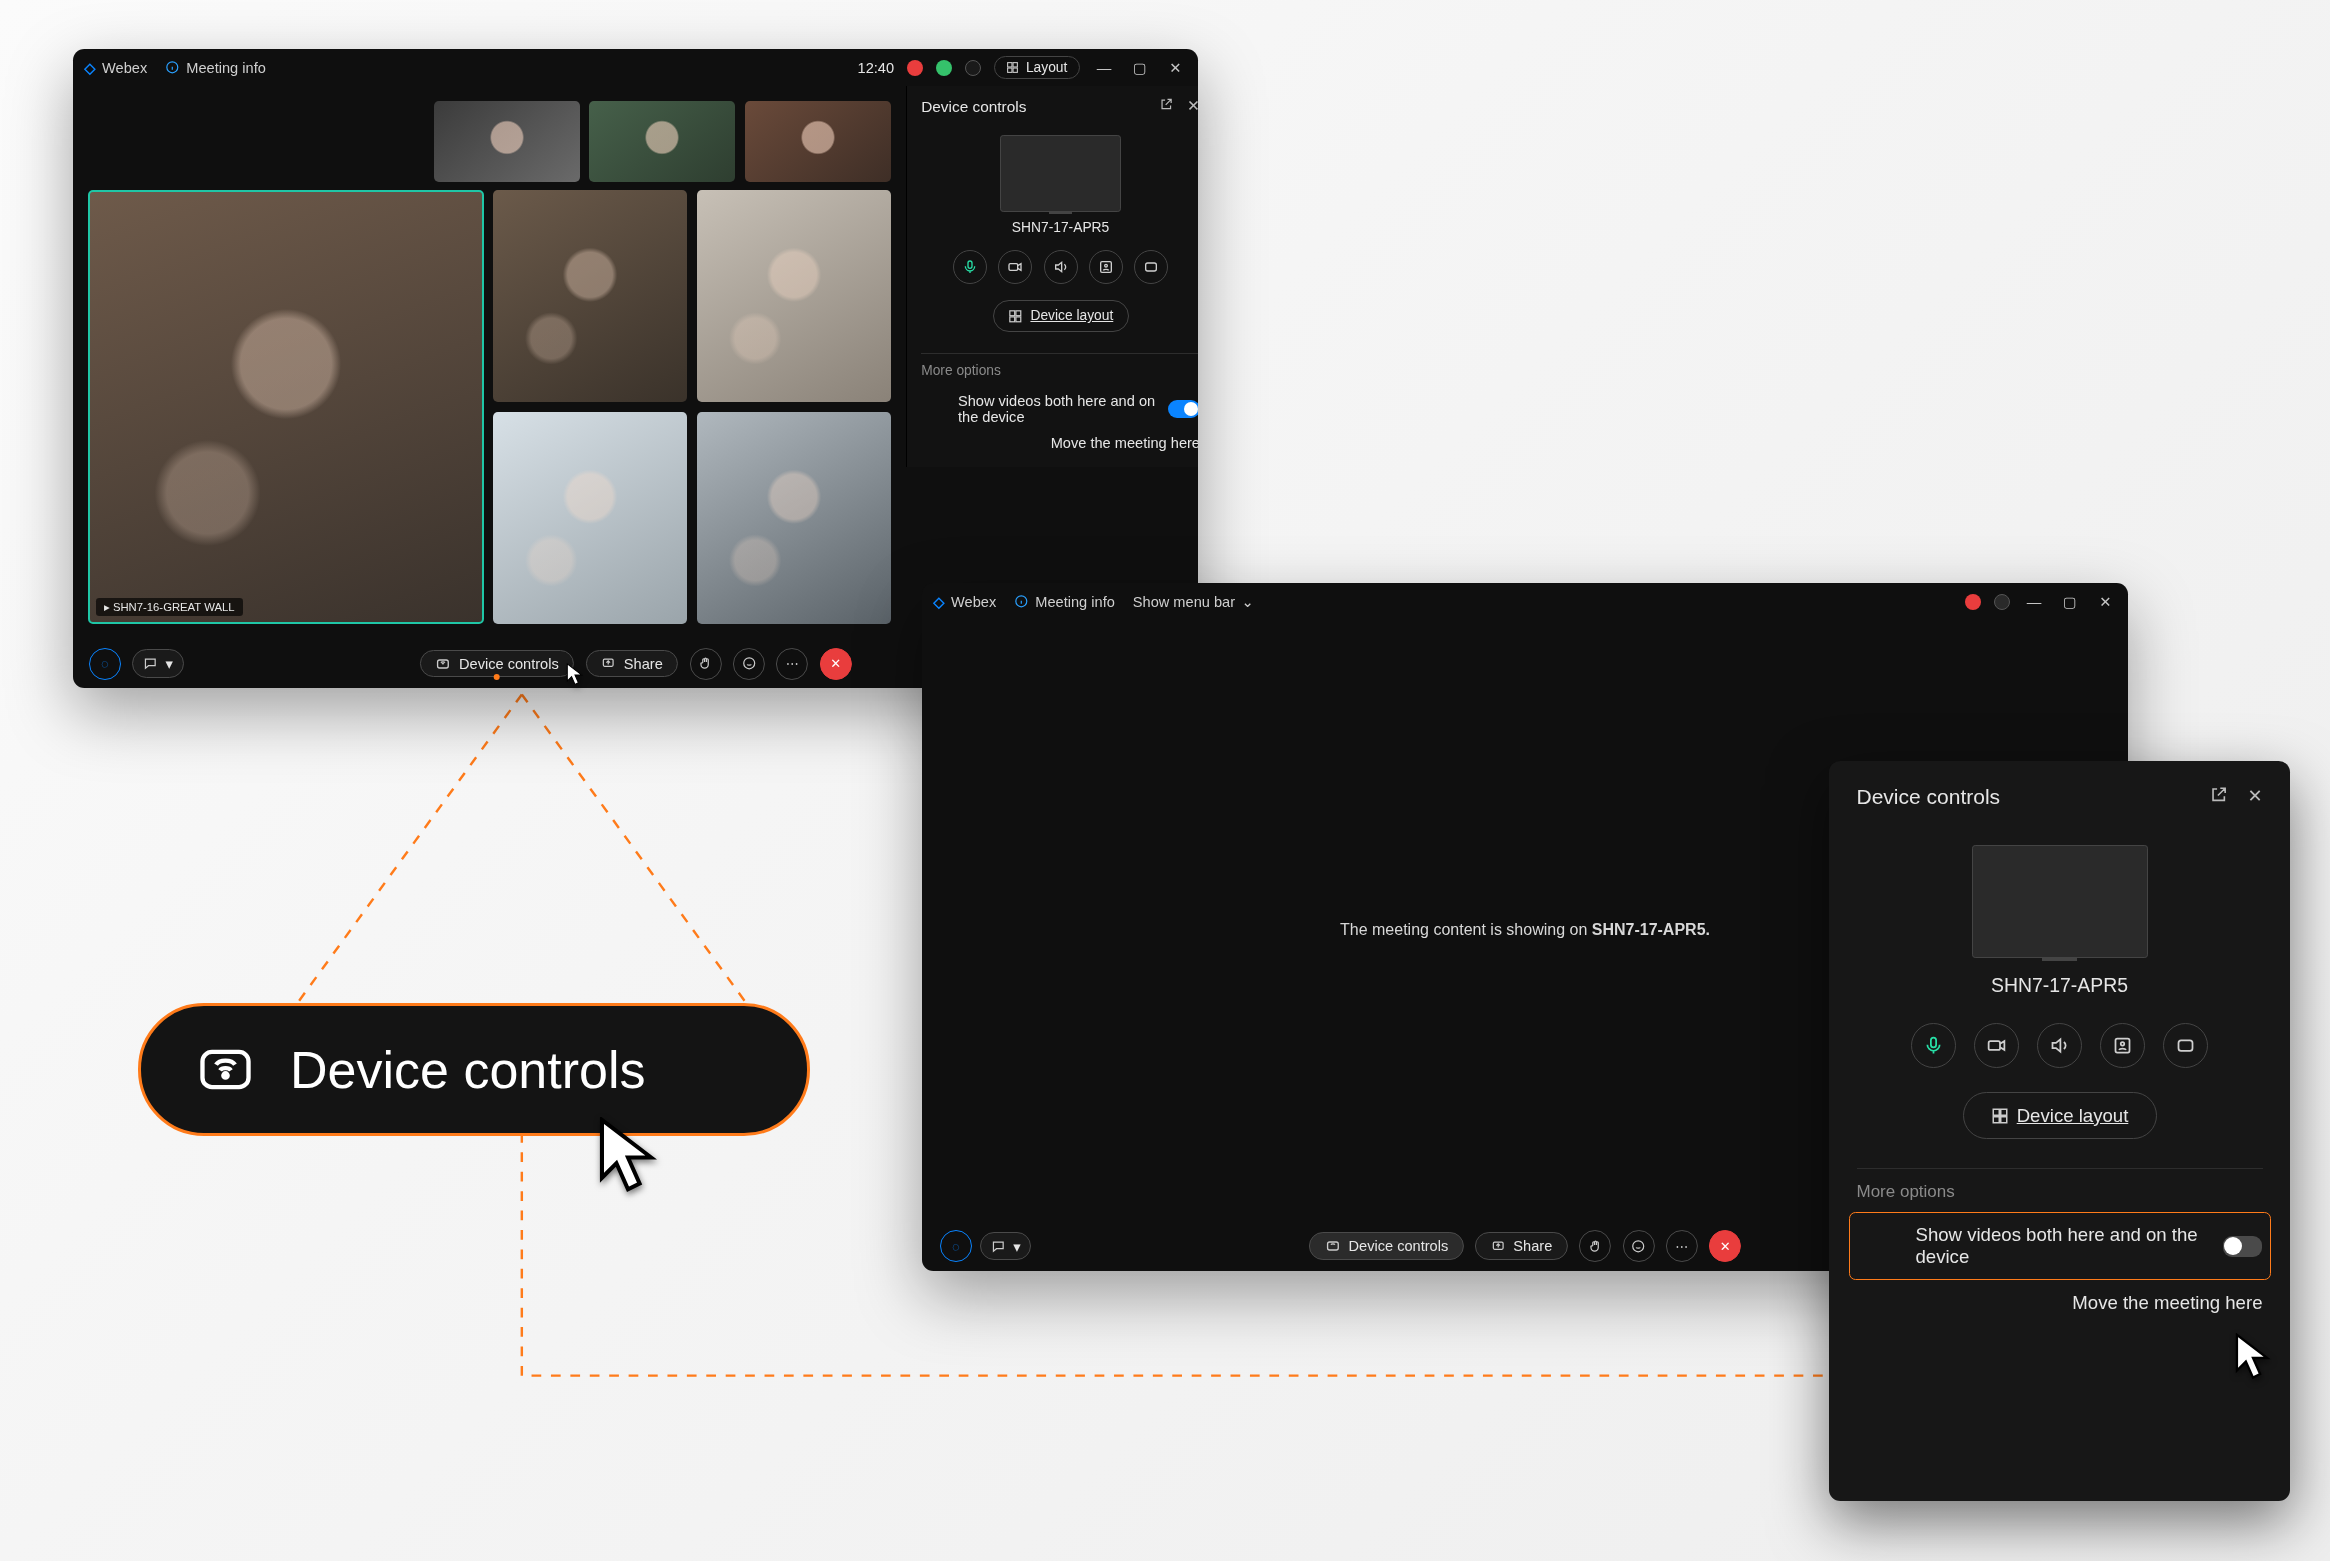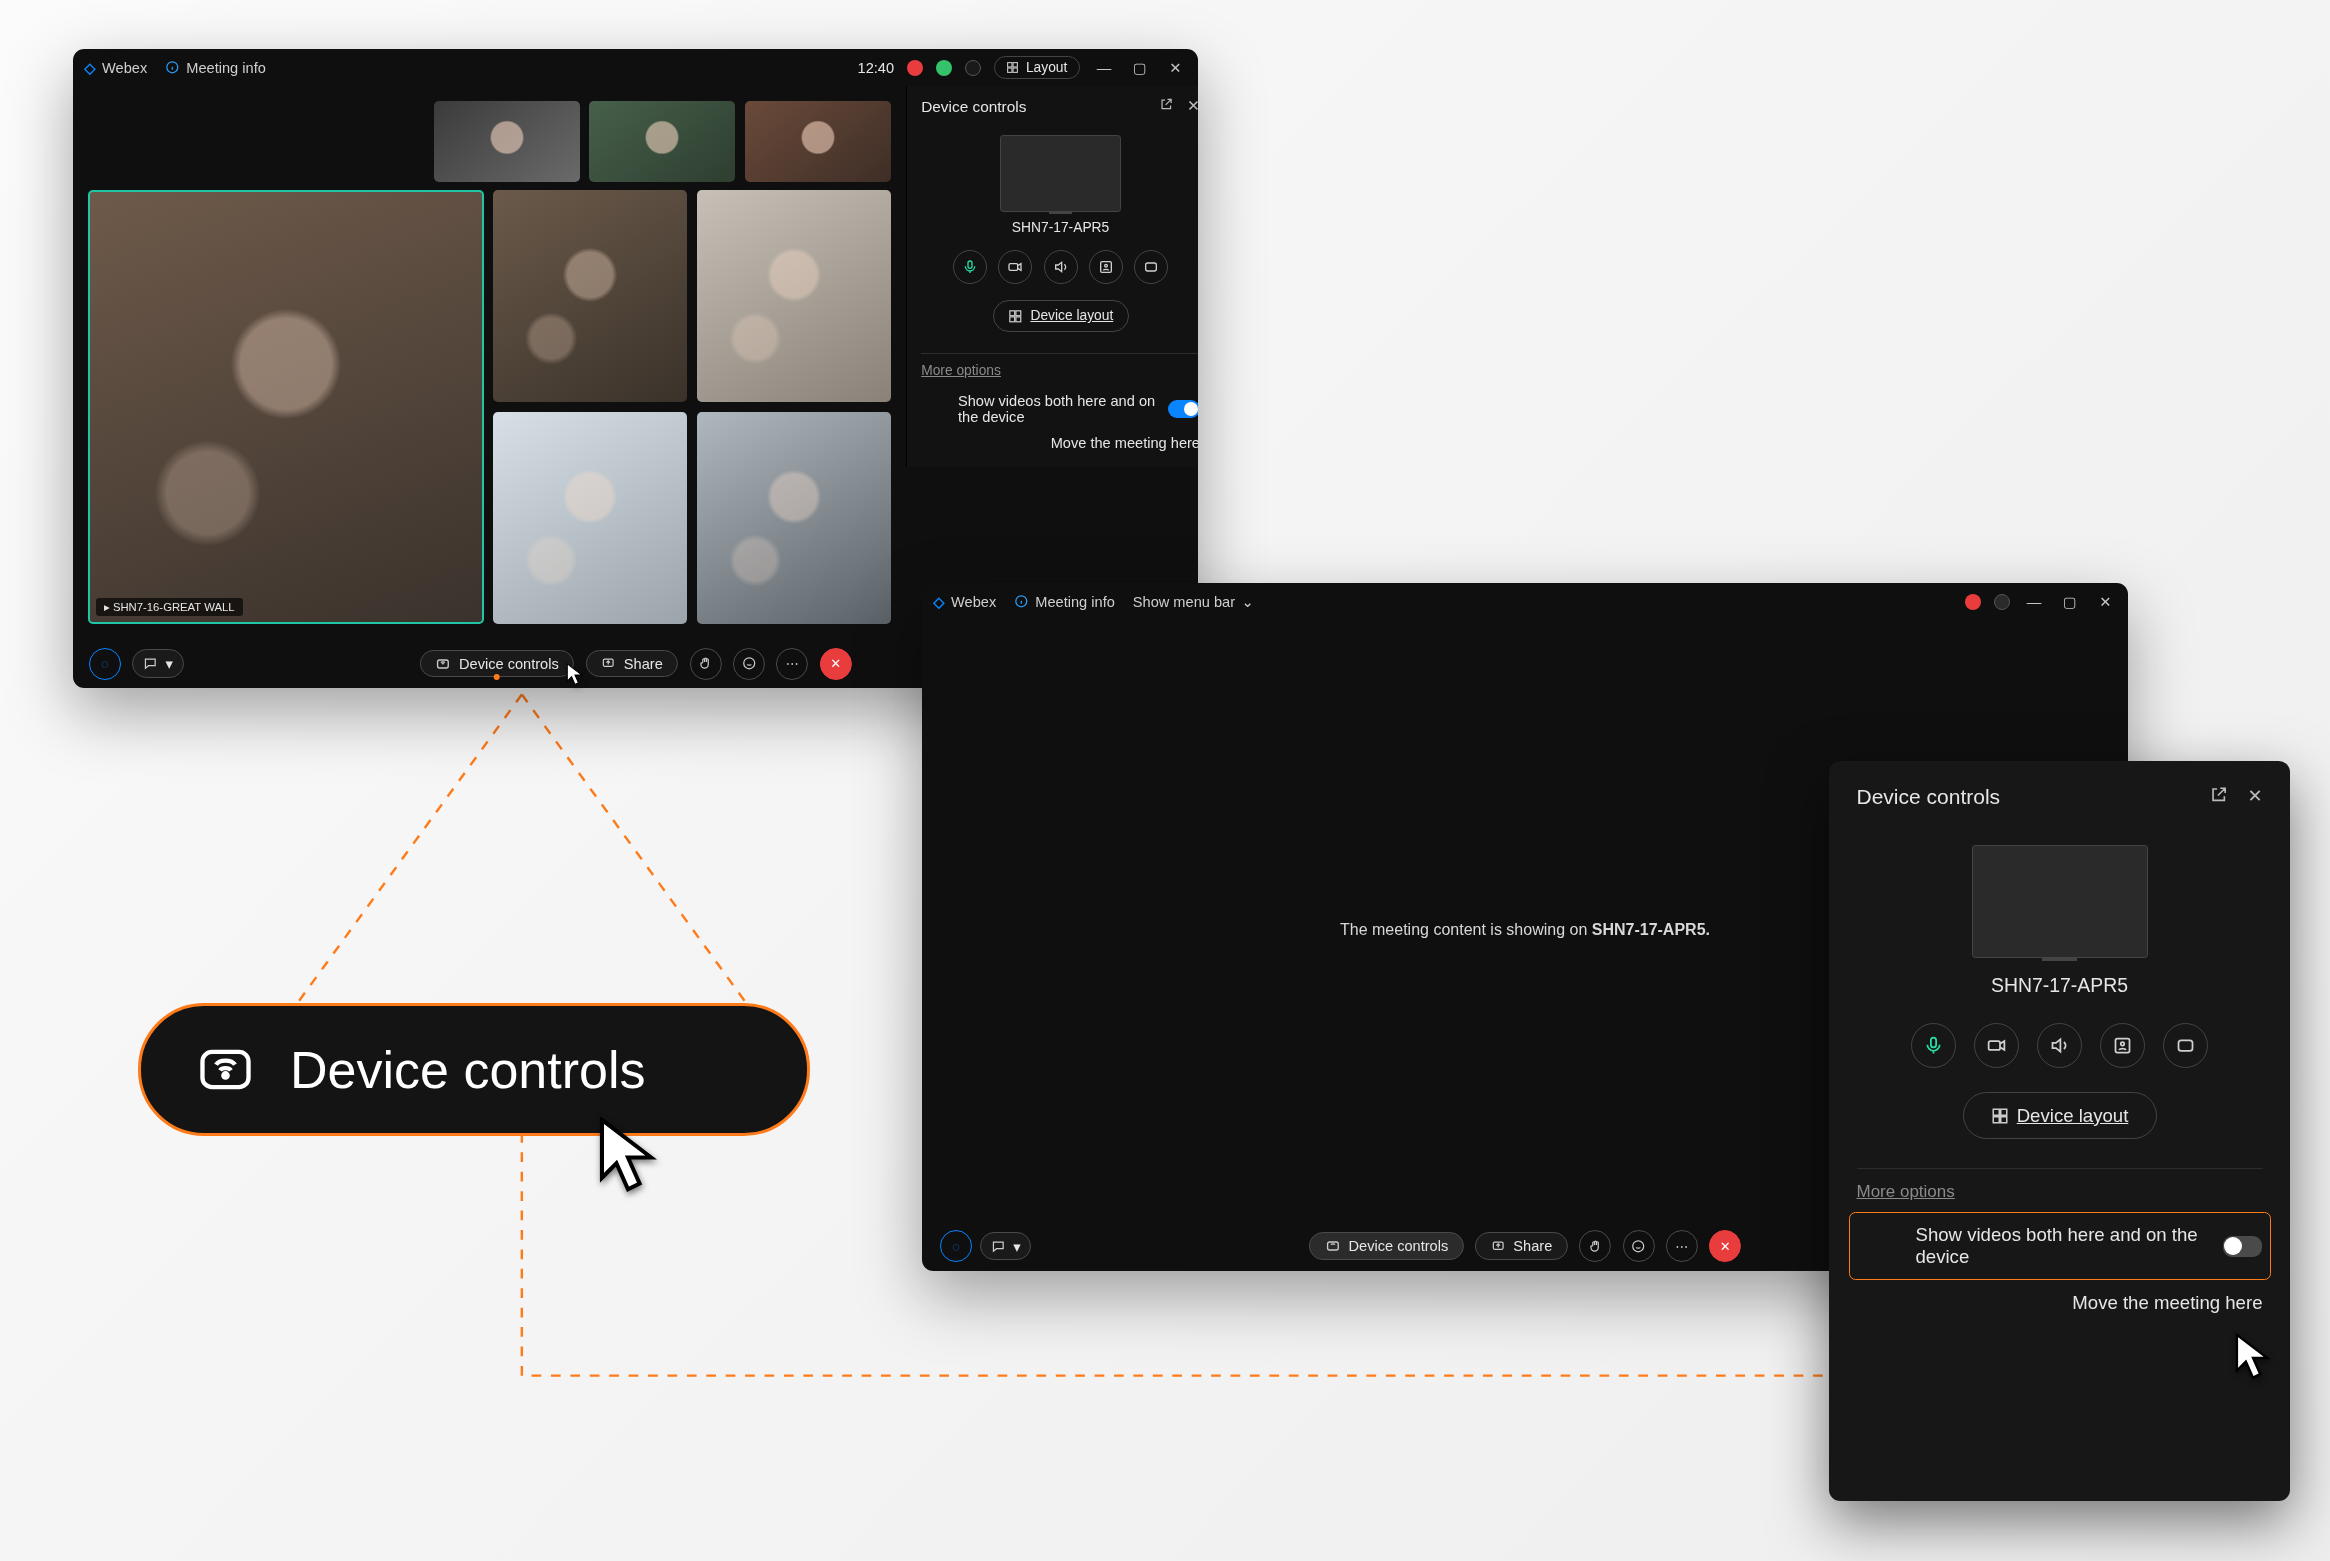--- a/index.html
+++ b/index.html
@@ -33,21 +33,21 @@
   .panel-head{ display:flex; align-items:center; font-size:15.4px;}
   .panel-head .sp{ margin-left:auto; display:flex; gap:13px;}
   .device-prev{ margin:19.4px auto 8px; width:121px; height:77px; background:#2a2a2a; border:0.8px solid #444; border-radius:3.2px; position:relative;}
   .device-prev::after{content:"";position:absolute;left:40%;right:40%;bottom:-3.2px;height:3.2px;background:#444;}
   .device-name{ text-align:center; font-size:13.8px; margin-bottom:14.6px;}
   .icon-row{ display:flex; justify-content:center; gap:11.3px;}
   .ibtn{ width:34px; height:34px; border:0.8px solid #444; border-radius:50%; display:flex; align-items:center; justify-content:center; color:#cfcfcf;}
   .ibtn.a{ color:#27e0a7;}
   .dlbtn{ margin:16px auto 0; width:136px; height:32px; border:0.8px solid #444; border-radius:808px; display:flex; align-items:center; justify-content:center; gap:8px; font-size:13.8px;text-decoration:underline;}
   .divider{ height:0.8px; background:#2d2d2d; margin:21px 0 9.7px;}
-  .optlbl{ color:#8a8a8a; font-size:13.8px; margin-bottom:9.7px;text-decoration:underline;}
+  .optlbl{ color:#8a8a8a; font-size:13.8px; margin-bottom:9.7px;}
   .optrow{ display:flex; align-items:center; justify-content:flex-end; font-size:14.6px; padding:4.9px 0;}
   .toggle{ width:32px; height:18px; border-radius:9px; position:relative;}
   .toggle::after{content:"";position:absolute;top:1.6px;width:14.6px;height:14.6px;border-radius:50%;background:#fff;}
   .toggle.on{ background:#0a84ff;} .toggle.on::after{ right:1.6px;}
   .toggle.off{ background:#4a4a4a;} .toggle.off::after{ left:1.6px;}
   
   .bbar{ position:absolute; left:0; right:0; bottom:0; height:49px; display:flex; align-items:center; padding:0 16px; gap:11.3px;}
   .bbar .center{ position:absolute; left:50%; transform:translateX(-50%); display:flex; gap:11.3px; align-items:center;}
   .bigpill{ display:flex; align-items:center; gap:8px; border:0.8px solid #4a4a4a; border-radius:808px; padding:4.9px 14.6px; font-size:14.6px; background:#1a1a1a;}
   .bigpill.active{ background:#2b2b2b;}

